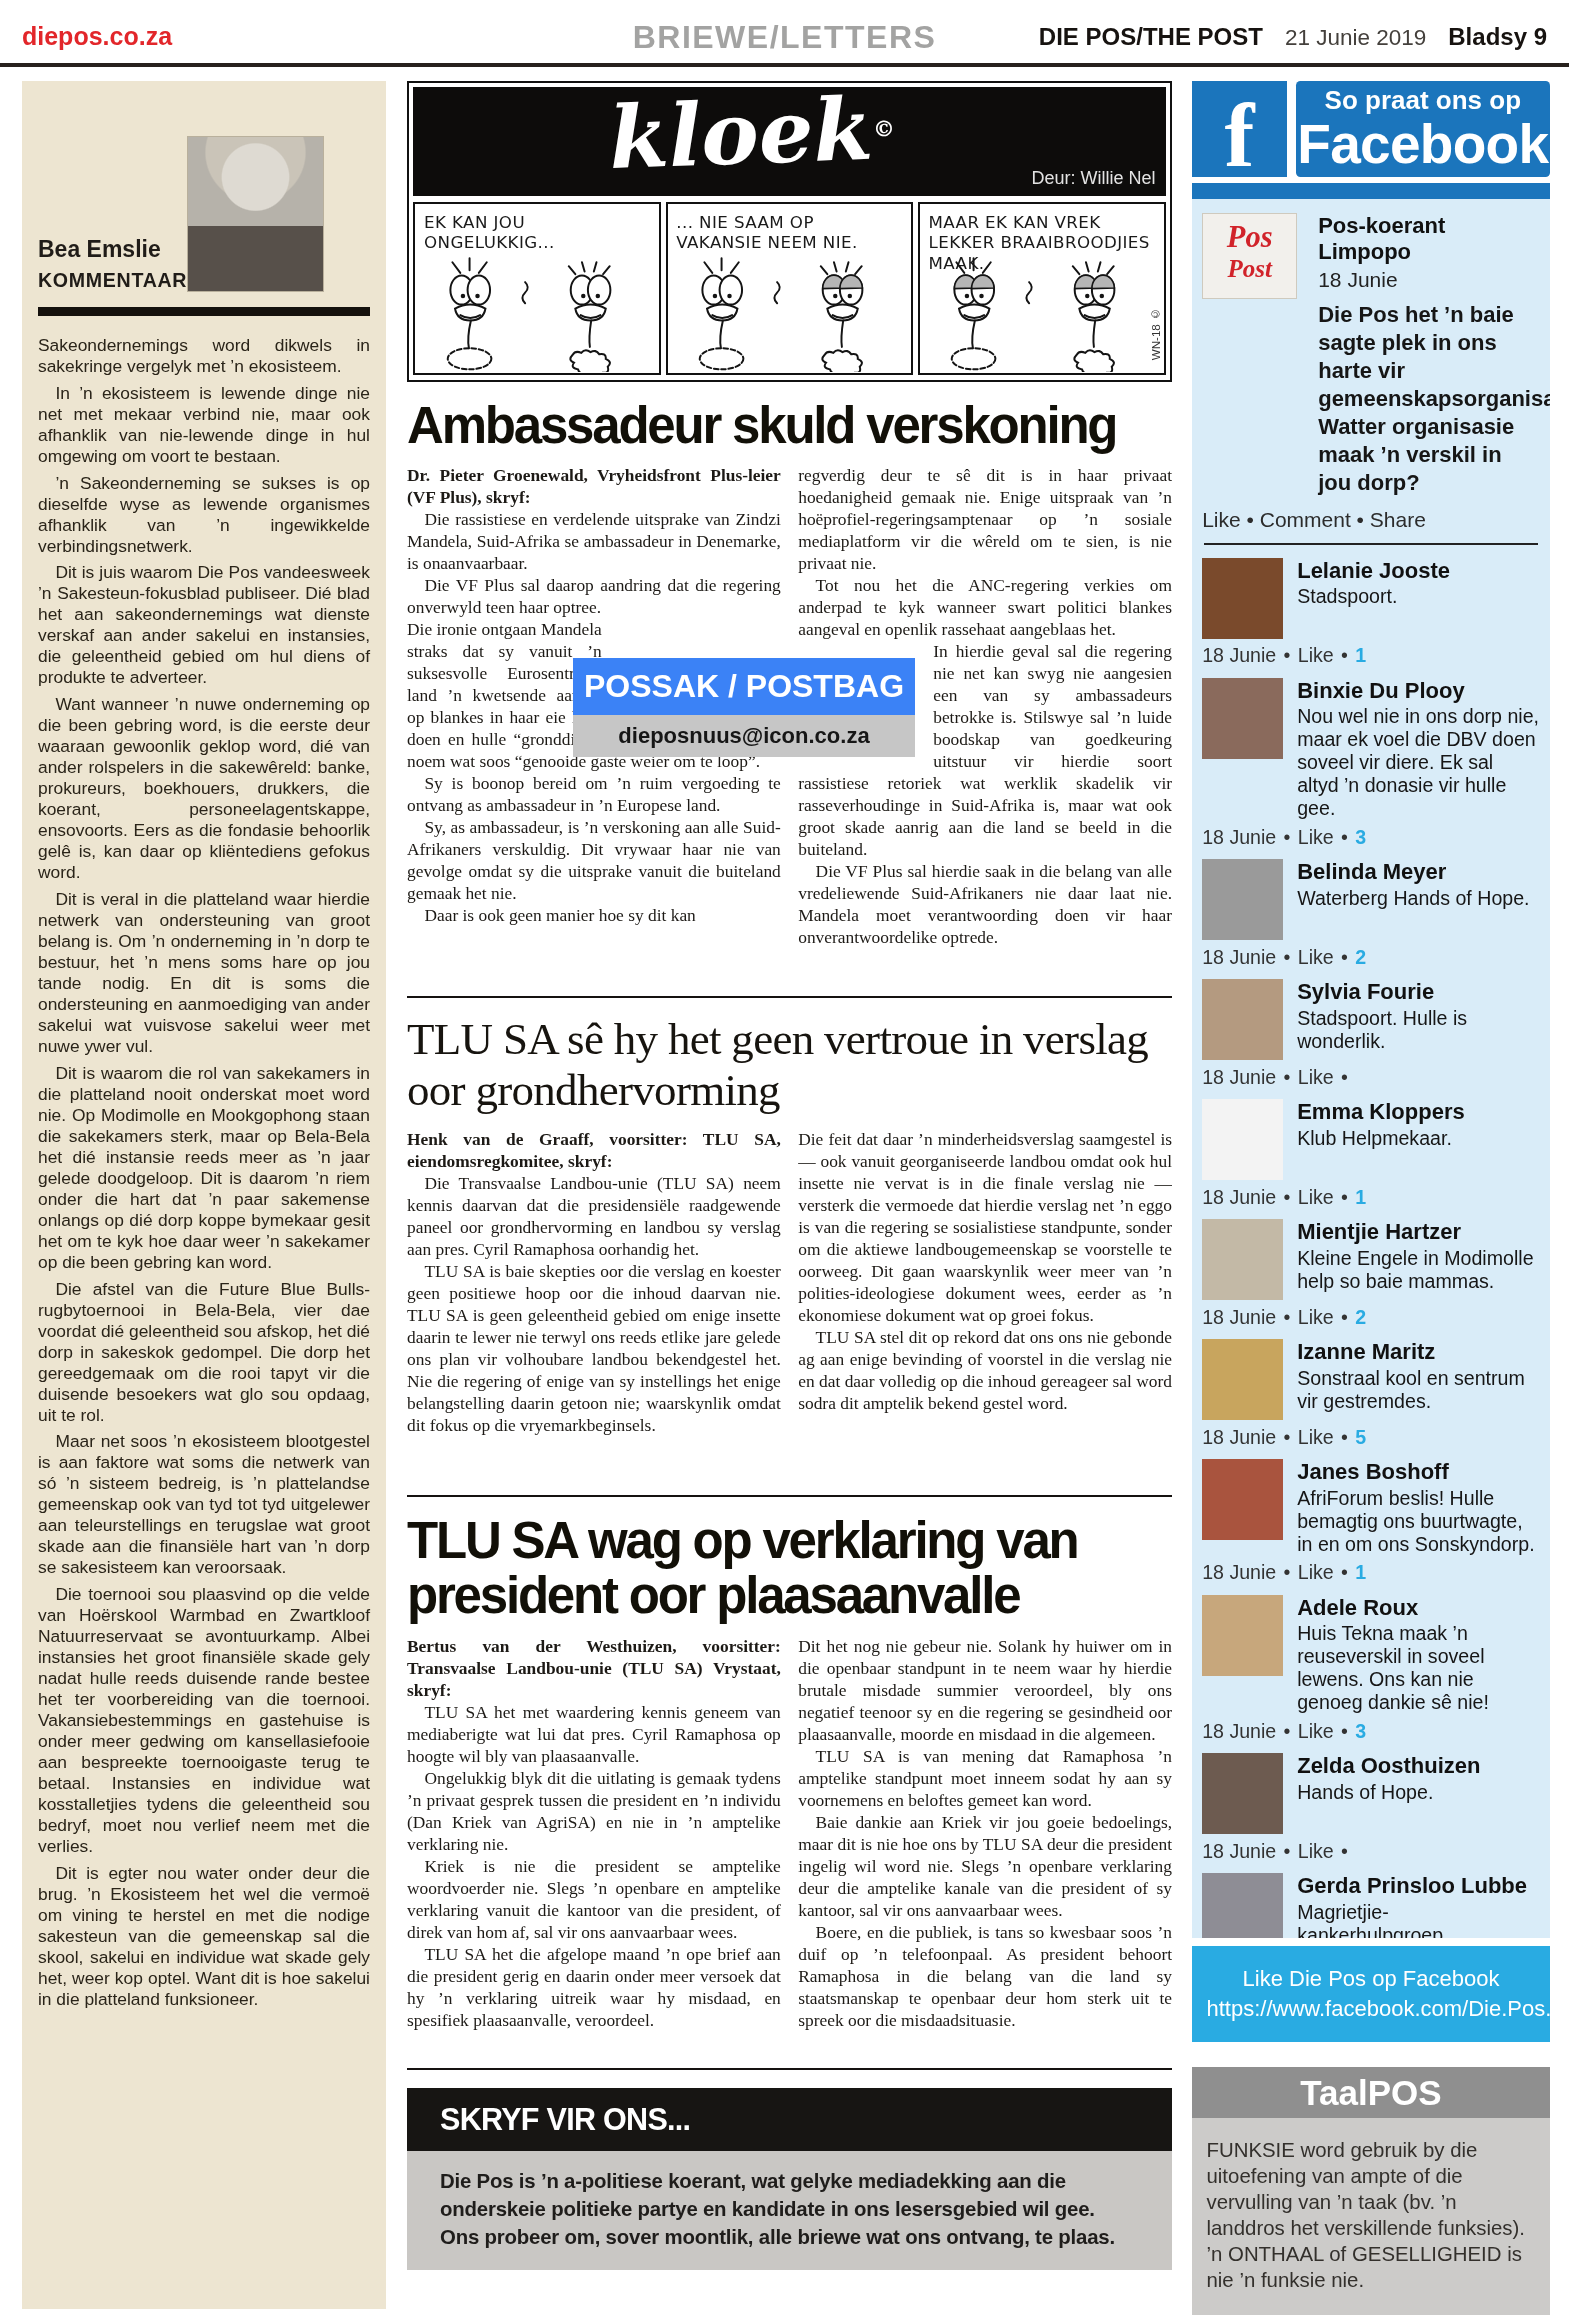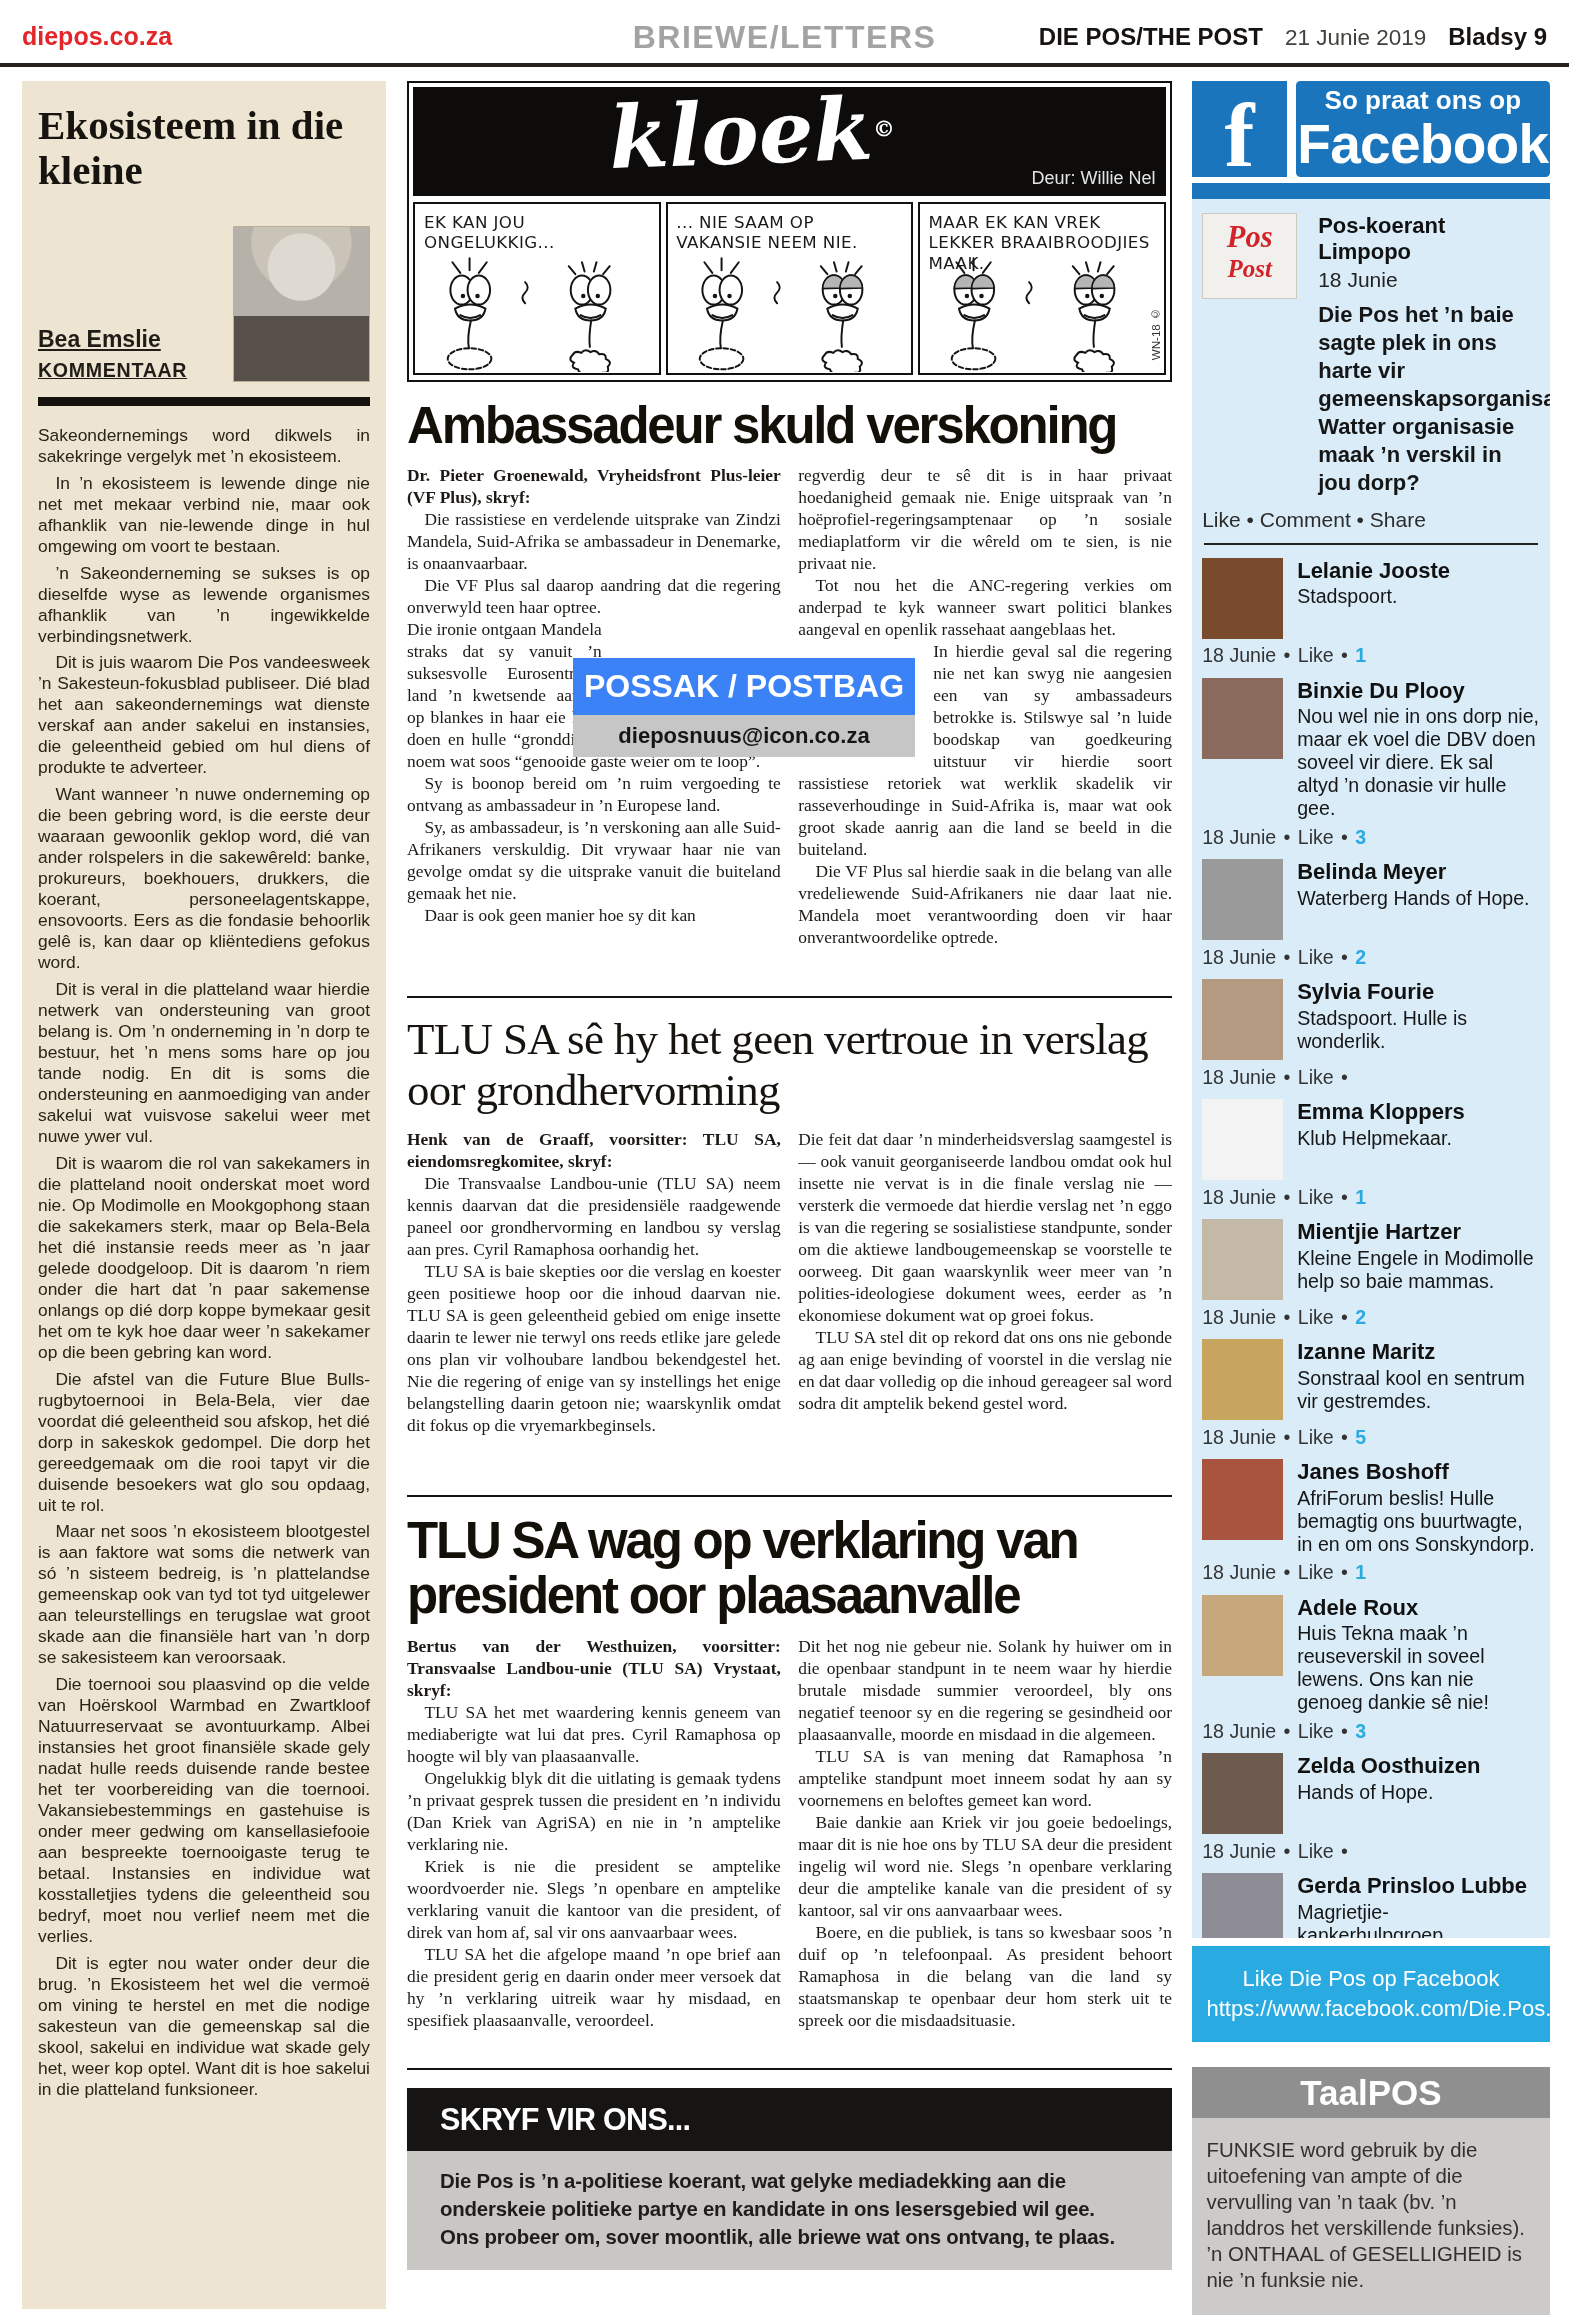--- a/index.html
+++ b/index.html
@@ -12,21 +12,21 @@
   #masthead{position:absolute;right:22px;top:23px;display:flex;gap:22px;align-items:baseline;}
   #masthead .mh-title{font-size:24px;font-weight:bold;color:#171310;}
   #masthead .mh-date{font-size:22.5px;color:#44403c;}
   #masthead .mh-page{font-size:24px;font-weight:bold;color:#171310;}
   #header-rule{position:absolute;left:0;right:0;top:63px;height:4.4px;background:#27211d;}
   
   #left-col{position:absolute;left:22px;top:81px;width:364px;height:2228px;background:#ede5d1;
         box-sizing:border-box;padding:22px 16px;}
   #left-col h1{margin:0;font-family:"Liberation Serif",serif;font-weight:bold;font-size:41px;
         line-height:45px;color:#17130e;}
-  .author-row{display:flex;justify-content:space-between;align-items:flex-end;margin-top:33px;text-decoration:underline;}
+  .author-row{display:flex;align-items:flex-end;margin-top:33px;}
   .author-names .a-name{font-size:23px;font-weight:bold;}
   .author-names .a-role{font-size:19.6px;font-weight:bold;letter-spacing:0.7px;margin-top:5.8px;}
   .author-photo{width:135px;height:154px;border:0.7px solid #b9b09c;
         background:
          radial-gradient(circle at 50% 26%, #dedad2 0 25%, rgba(0,0,0,0) 26%),
          radial-gradient(circle at 50% 10%, #cac4b8 0 32%, rgba(0,0,0,0) 33%),
          linear-gradient(180deg,#b6b2aa 0 58%, #57504a 58% 100%);}
   .black-bar{height:9.5px;background:#15110d;margin-top:14.5px;}
   .op-body{margin-top:19px;}
   .op-body p{margin:0 0 5.8px 0;font-size:17.4px;line-height:21px;text-align:justify;color:#2a2419;}
@@ -130,21 +130,20 @@
   <div id="site-url">diepos.co.za</div>
   <div id="section-title">BRIEWE/LETTERS</div>
   <div id="masthead">
     <span class="mh-title">DIE POS/THE POST</span>
     <span class="mh-date">21 Junie 2019</span>
     <span class="mh-page">Bladsy 9</span>
   </div>
   <div id="header-rule"></div>
 
   <aside id="left-col">
-    <h1>Ekosisteem in die kleine</h1>
     <div class="author-row">
       <div class="author-names">
         <div class="a-name">Bea Emslie</div>
         <div class="a-role">KOMMENTAAR</div>
       </div>
       <div class="author-photo"></div>
     </div>
     <div class="black-bar"></div>
     <div class="op-body">
       <p>Sakeondernemings word dikwels in sakekringe vergelyk met ’n ekosisteem.</p>

